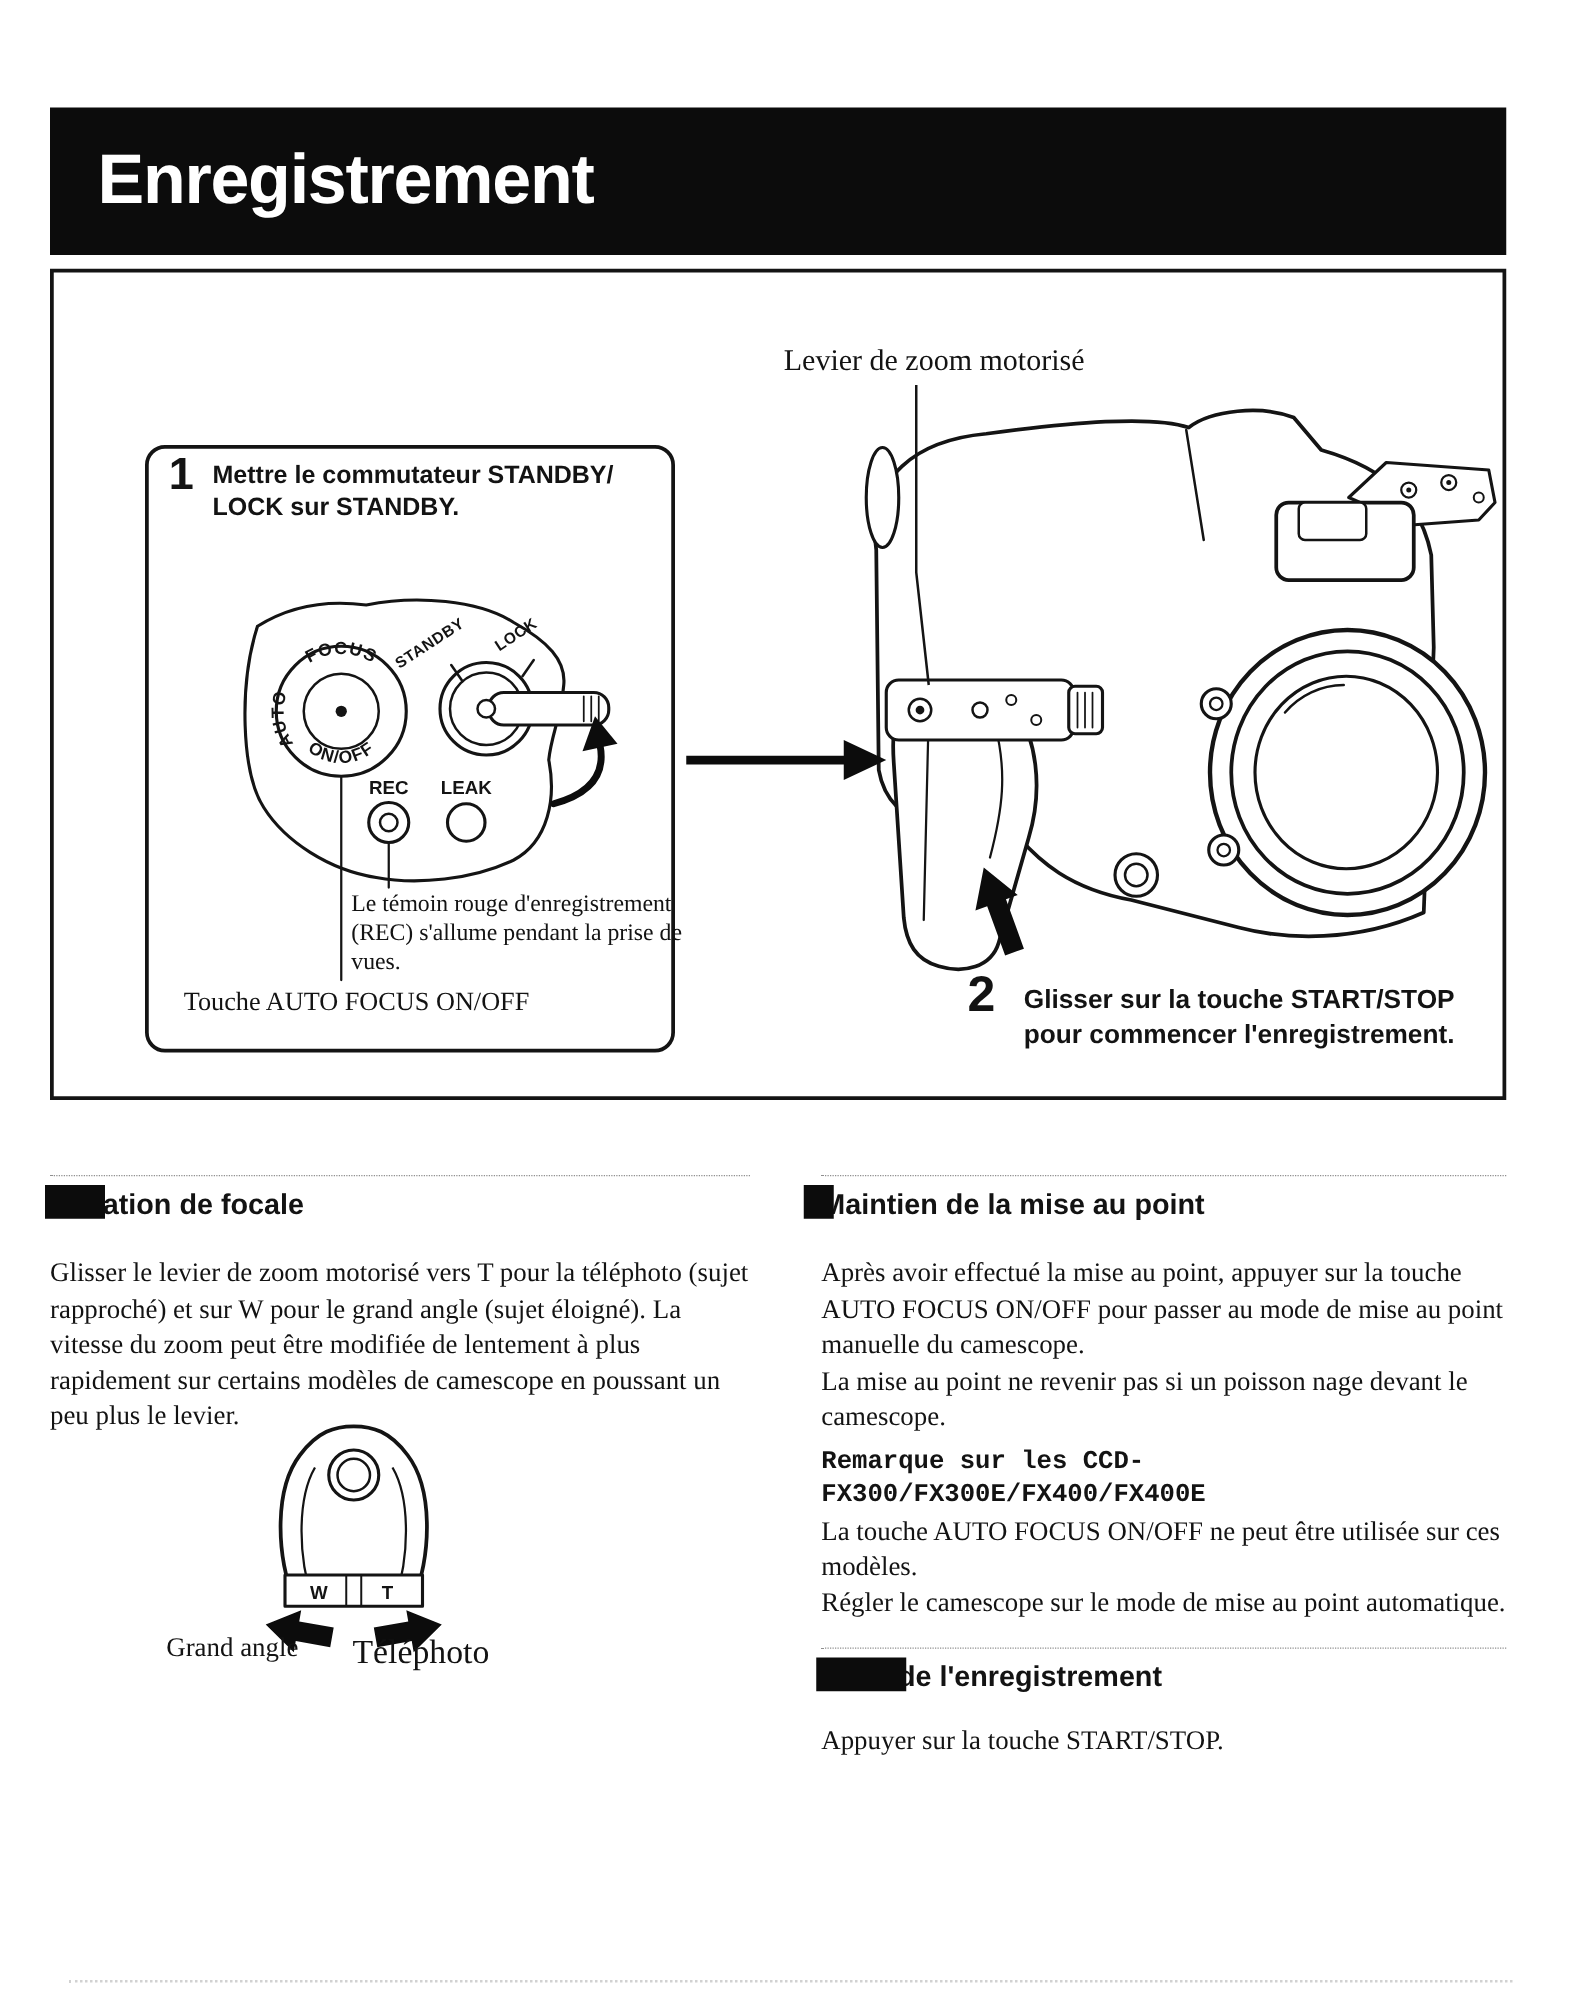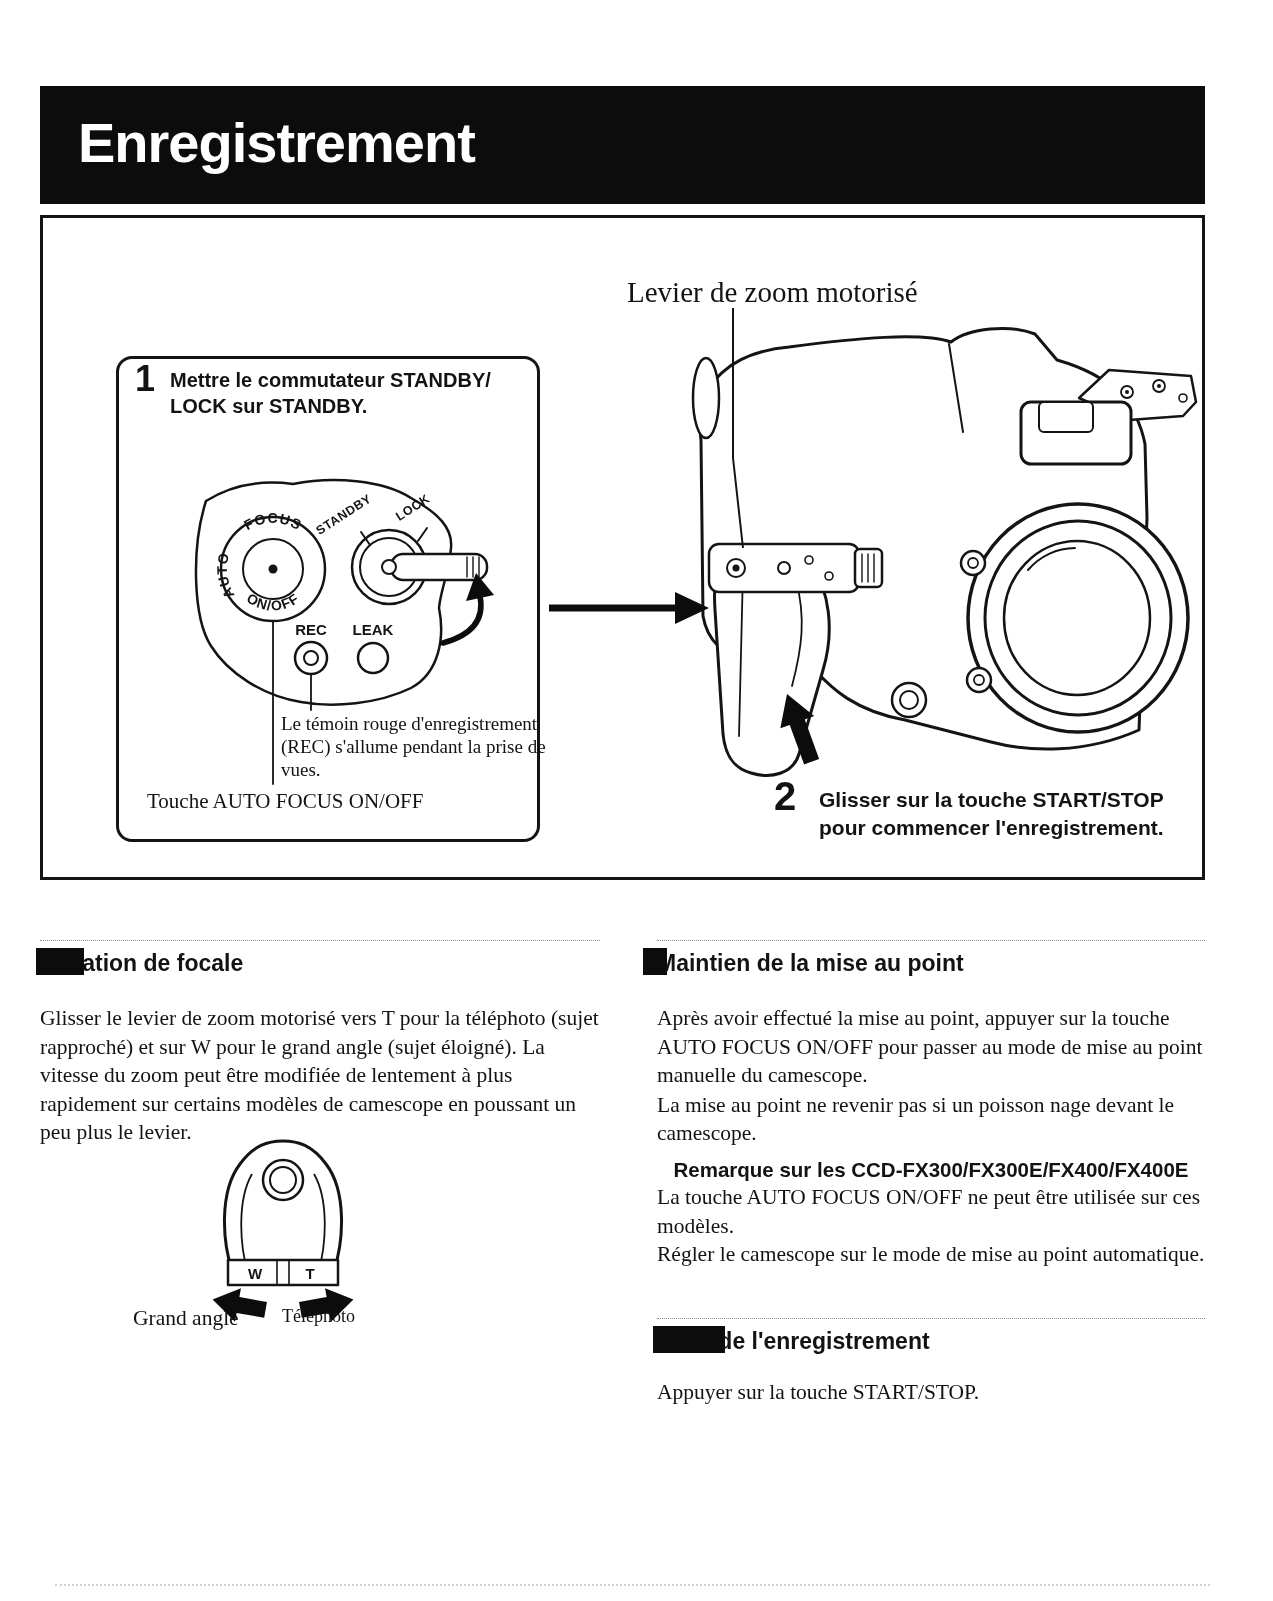--- a/index.html
+++ b/index.html
@@ -19,21 +19,21 @@
     font-family:"Liberation Sans", sans-serif;
     font-size:56px; font-weight:700; color:#ffffff; letter-spacing:-1px;
   }
 
   
   .figure { left:40px; top:215px; width:1165px; height:665px; border:3px solid #141414; background:#fff; }
   .figure .art { position:absolute; left:0; top:0; width:1159px; height:659px; z-index:2; }
   .step1-box { position:absolute; left:73px; top:138px; width:424px; height:486px;
                border:3px solid #141414; border-radius:16px; background:#ffffff; z-index:1; }
   .fig-text { position:absolute; z-index:3; }
-  .zoom-label { left:584px; top:58px; font-size:29px; }
+  .zoom-label { left:584px; top:58px; font-size:24px; }
   .step-num { font-family:"Liberation Sans", sans-serif; font-weight:700; }
   .step1-num { left:92px; top:140px; font-size:36px; }
   .step1-text { left:127px; top:149px; font-family:"Liberation Sans", sans-serif; font-weight:700;
                 font-size:20px; line-height:1.3; white-space:nowrap; }
   .rec-caption { left:238px; top:495px; width:266px; font-size:19px; line-height:1.2; }
   .af-caption { left:104px; top:571px; font-size:21px; }
   .step2-num { left:731px; top:556px; font-size:40px; }
   .step2-text { left:776px; top:568px; font-family:"Liberation Sans", sans-serif; font-weight:700;
                 font-size:21px; line-height:1.32; white-space:nowrap; }
 
@@ -50,27 +50,27 @@
   .blob-variation { left:-4px;  width:48px; }
   .blob-maintien  { left:-14px; width:24px; }
   .blob-arret     { left:-4px;  width:72px; }
 
   .body-block { position:absolute; font-size:21.5px; line-height:1.33; }
   .left-body  { top:64px; left:0; width:560px; }
   .right-body { top:64px; left:0; width:548px; }
   .right-body p { margin:0 0 1px 0; }
   .right-note { top:216px; left:0; width:548px; }
   .right-note p { margin:0; }
-  .note-header { font-family:Liberation Sans, sans-serif; font-weight:700; font-size:20.5px; margin:0 0 3px 0;text-align:center; }
+  .note-header { font-family:Liberation Mono, monospace; font-weight:700; font-size:20.5px; margin:0 0 3px 0; }
   .stop-body { position:absolute; top:440px; left:0; font-size:21.5px; }
 
   .lever-fig { position:absolute; left:168px; top:192px; width:150px; height:190px; }
   .lever-fig svg { width:150px; height:190px; }
   .wide-label { position:absolute; left:93px;  top:366px; font-size:21.5px; }
-  .tele-label { position:absolute; left:242px; top:366px; font-size:18px; }
+  .tele-label { position:absolute; left:242px; top:366px; font-size:27px; }
   .note-box { position:absolute; left:0; top:424px; width:560px;
               border:2.5px solid #141414; padding:10px 15px 12px 14px;
               font-size:21.5px; line-height:1.33; }
 
   .bottom-noise { left:55px; top:1584px; width:1155px; border-top:2px dotted #b9b9b9; opacity:.65; }
 
   
   .dial-label { font-family:"Liberation Sans", sans-serif; font-weight:700; font-size:14px;
                 letter-spacing:1px; fill:#141414; }
   .switch-label { font-size:12.5px; letter-spacing:.5px; }

